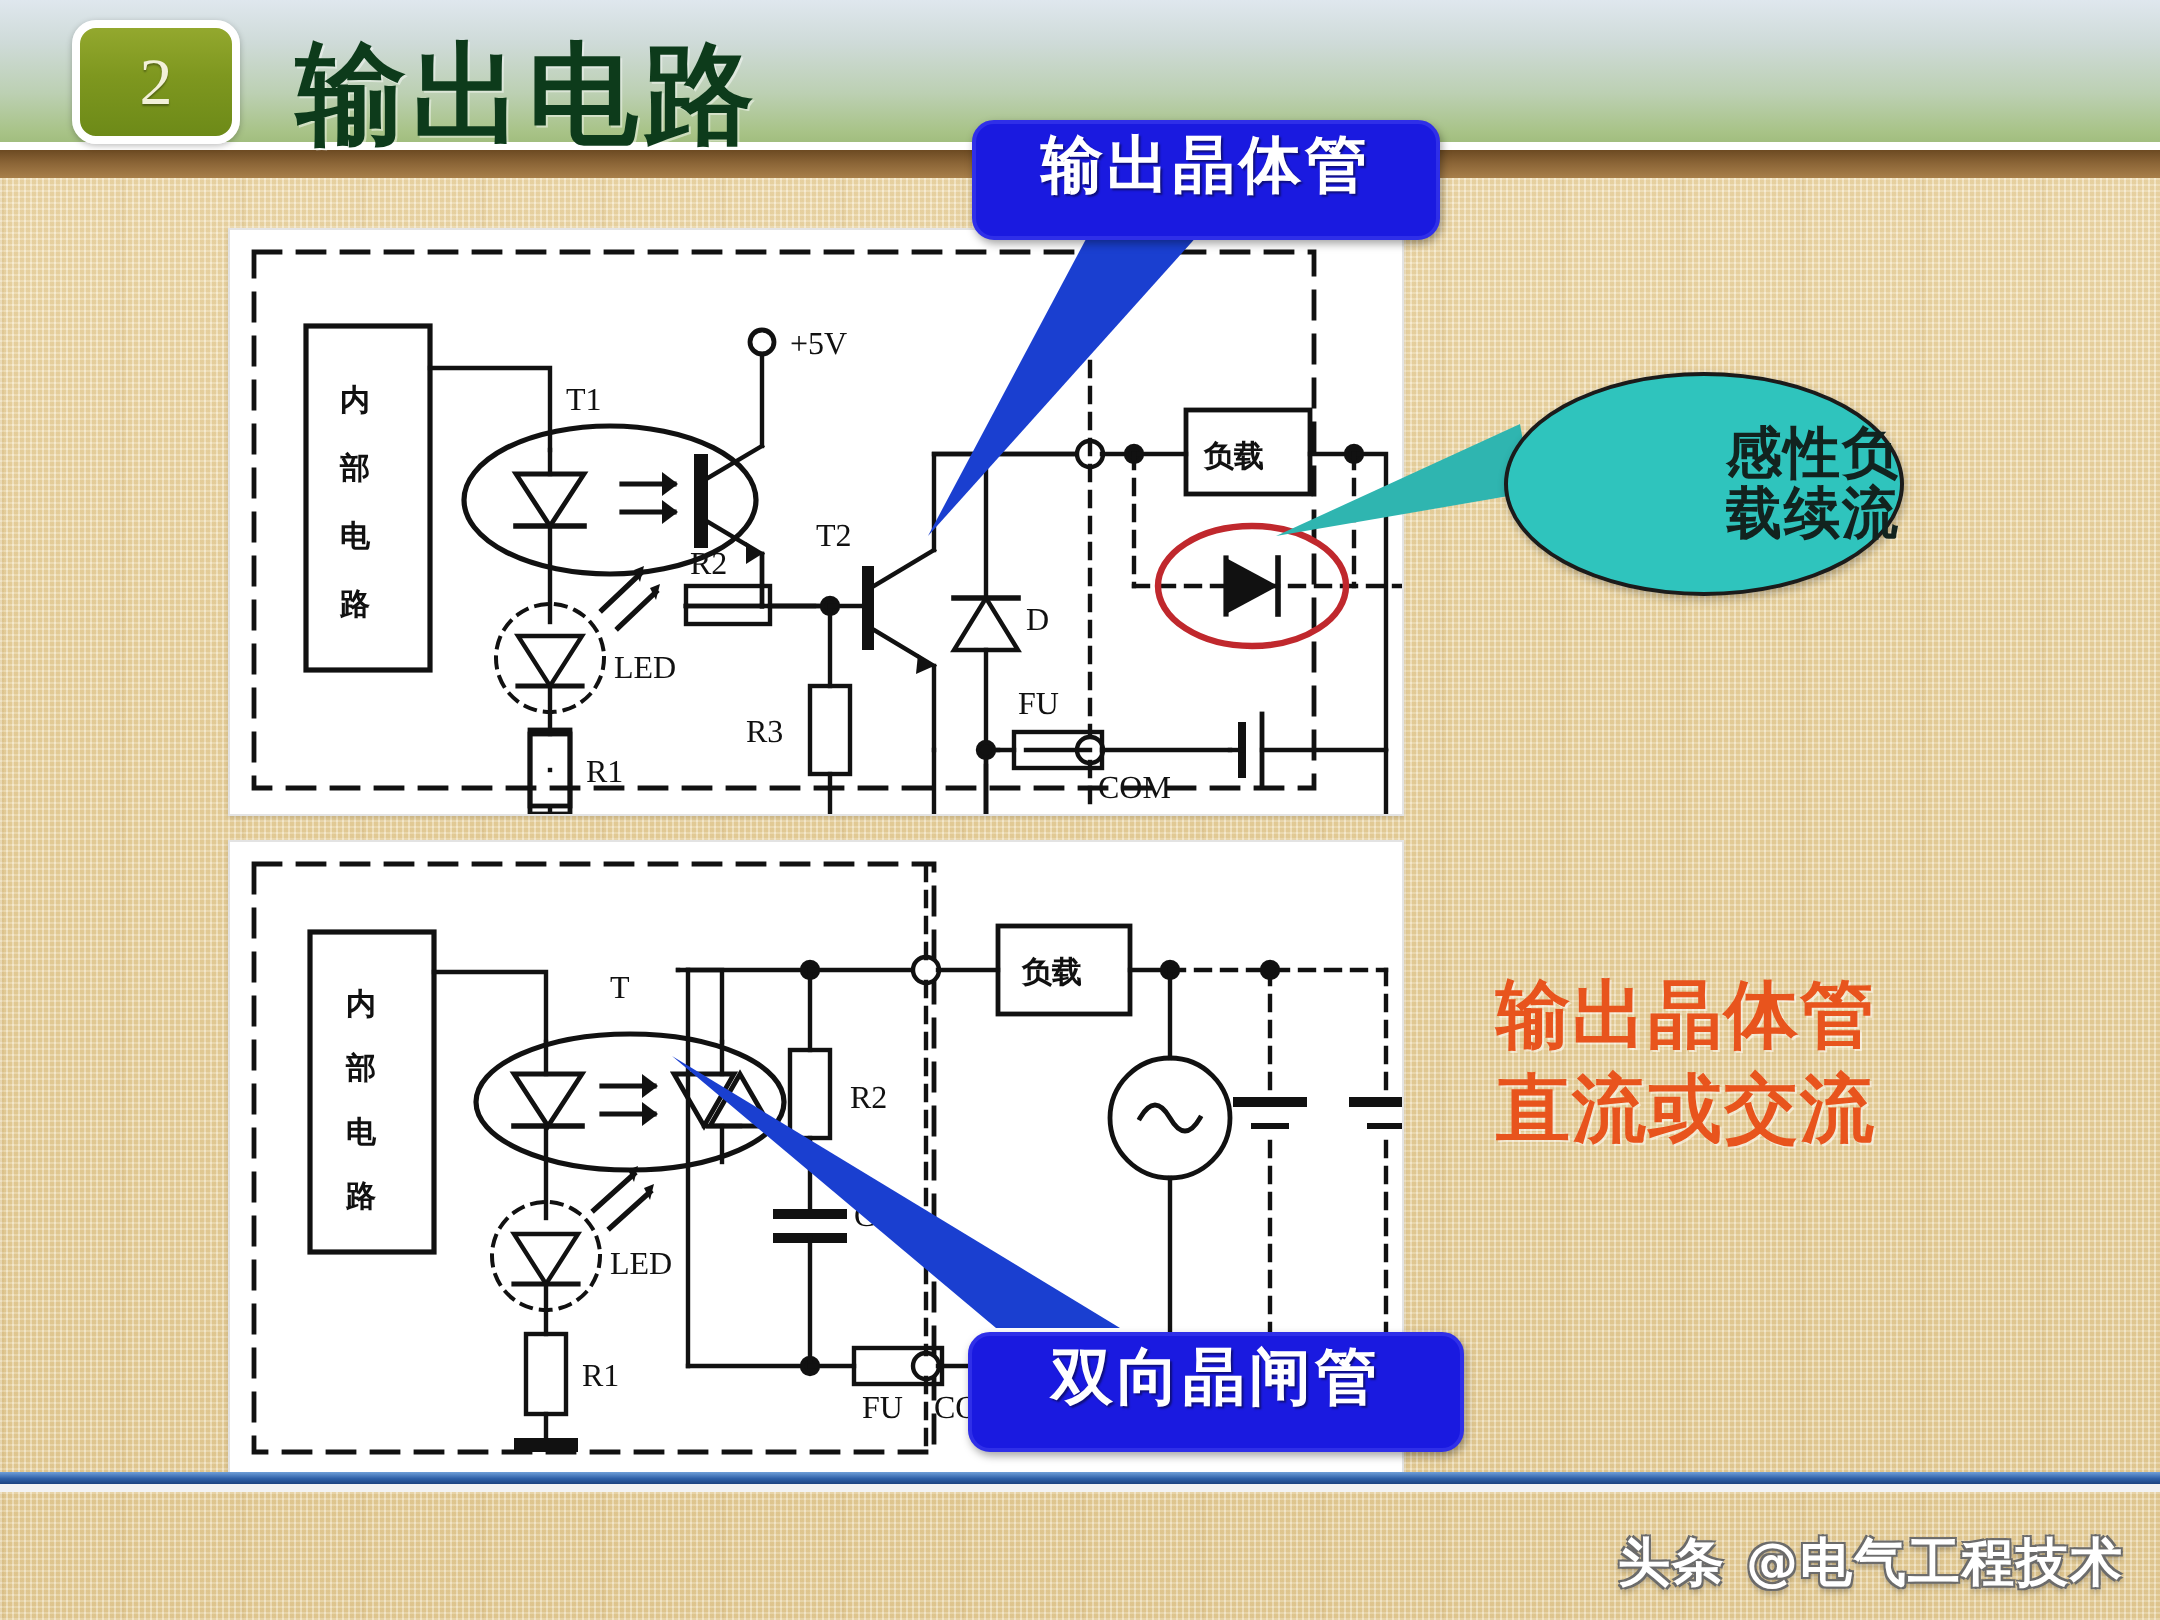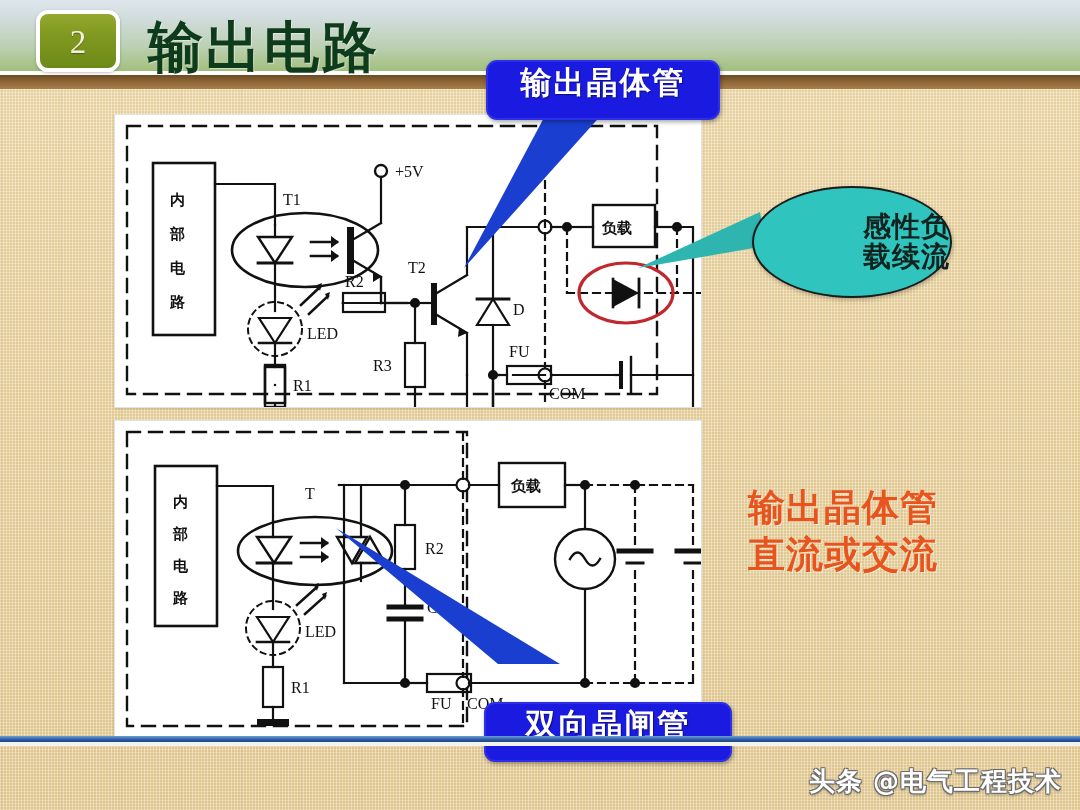--- a/index.html
+++ b/index.html
@@ -62,21 +62,21 @@
     border:2px solid #2f2fe8;
     display:flex;justify-content:center;
     box-shadow:1px 2px 4px rgba(0,0,0,0.35);
   }
   .callout-blue span{
     font-family:"DejaVu Sans","Liberation Sans",sans-serif;
     font-size:31px;font-weight:bold;color:#ffffff;letter-spacing:2px;
     text-shadow:1px 1px 1px rgba(0,0,0,0.45);
   }
   #callout-top{left:486px;top:60px;width:230px;height:56px;}
-  #callout-bottom{left:484px;top:666px;width:244px;height:56px;margin-top:36px;}
+  #callout-bottom{left:484px;top:666px;width:244px;height:56px;}
   .pointer{position:absolute;pointer-events:none;}
   
   #callout-teal{
     position:absolute;left:752px;top:186px;width:196px;height:108px;
     border-radius:50%;
     background:#2fc4bd;border:2px solid #1b1b1b;
     display:flex;flex-direction:column;align-items:flex-end;justify-content:center;
     box-shadow:1px 2px 4px rgba(0,0,0,0.25);
   }
   #callout-teal span{

